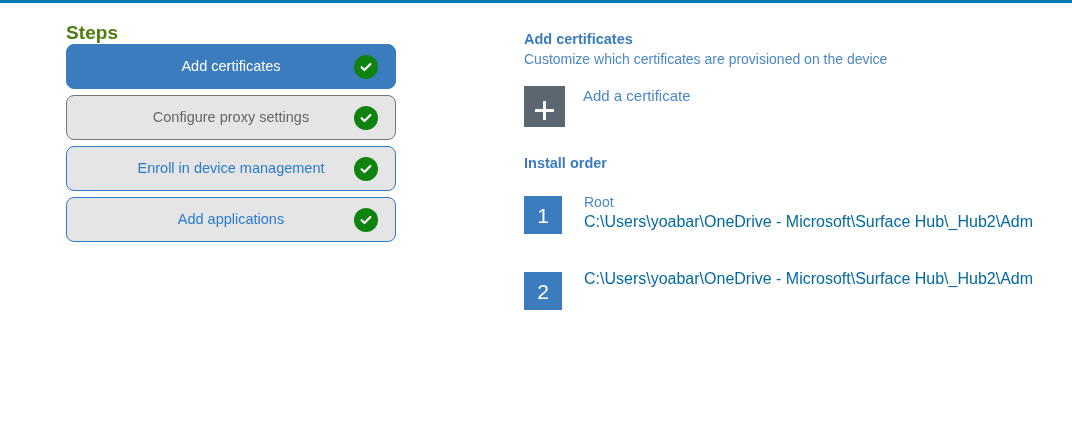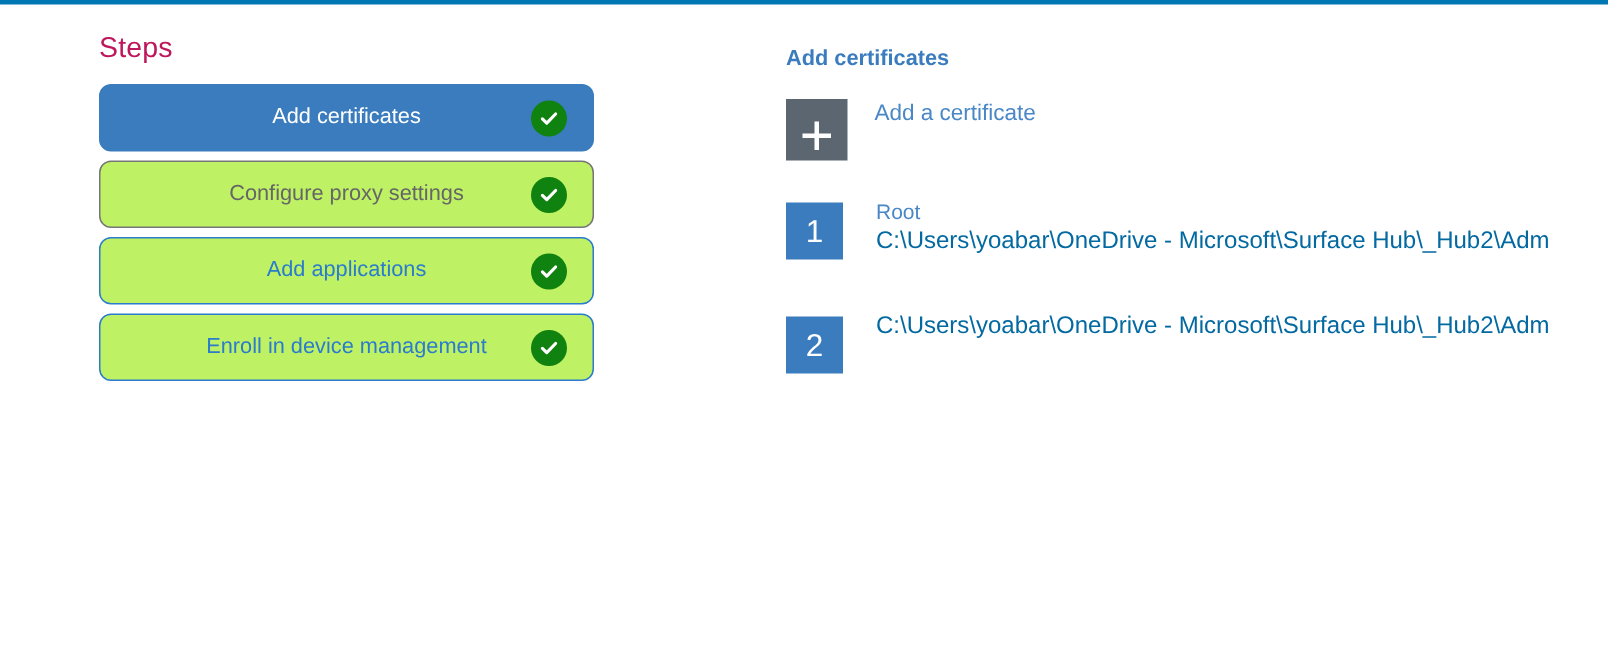--- a/index.html
+++ b/index.html
@@ -31,35 +31,34 @@
   
   .steps-pane {
     position: absolute;
     left: 66px;
     top: 22px;
     width: 332px;
   }
 
   .steps-title {
     font-size: 19px;
-    font-weight: normal;
-    color: #be185d;
+    font-weight: bold;
+    color: #4d7c0f;
     letter-spacing: .1px;
-    margin-bottom: 12px;
   }
 
   .step-btn {
     position: relative;
     display: block;
     width: 330px;
     height: 45px;
     margin-bottom: 6px;
     border-radius: 8px;
     border: 1px solid #2b7ccc;
-    background: #bef264;
+    background: #e5e5e5;
     cursor: pointer;
     outline: none;
     font-family: "Liberation Sans", sans-serif;
   }
 
   .step-label {
     position: absolute;
     left: 0; right: 0; top: 0;
     height: 43px;
     line-height: 43px;
@@ -225,52 +224,54 @@
         </button>
         <button class="step-btn is-muted">
           <span class="step-label">Configure proxy settings</span>
           <span class="check-badge">
             <svg width="14" height="14" viewBox="0 0 14 14" aria-hidden="true">
               <path d="M2.6 7.2 L5.5 10.1 L11.4 4.0" fill="none" stroke="#ffffff" stroke-width="2.1" stroke-linecap="round" stroke-linejoin="round"></path>
             </svg>
           </span>
         </button>
         <button class="step-btn">
+          <span class="step-label">Enroll in device management</span>
+          <span class="check-badge">
+            <svg width="14" height="14" viewBox="0 0 14 14" aria-hidden="true">
+              <path d="M2.6 7.2 L5.5 10.1 L11.4 4.0" fill="none" stroke="#ffffff" stroke-width="2.1" stroke-linecap="round" stroke-linejoin="round"></path>
+            </svg>
+          </span>
+        </button>
+        <button class="step-btn">
           <span class="step-label">Add applications</span>
-          <span class="check-badge">
-            <svg width="14" height="14" viewBox="0 0 14 14" aria-hidden="true">
-              <path d="M2.6 7.2 L5.5 10.1 L11.4 4.0" fill="none" stroke="#ffffff" stroke-width="2.1" stroke-linecap="round" stroke-linejoin="round"></path>
-            </svg>
-          </span>
-        </button>
-        <button class="step-btn">
-          <span class="step-label">Enroll in device management</span>
           <span class="check-badge">
             <svg width="14" height="14" viewBox="0 0 14 14" aria-hidden="true">
               <path d="M2.6 7.2 L5.5 10.1 L11.4 4.0" fill="none" stroke="#ffffff" stroke-width="2.1" stroke-linecap="round" stroke-linejoin="round"></path>
             </svg>
           </span>
         </button>
       </div>
   </div>
 
   <div class="detail-pane">
 
     <div class="section-head">Add certificates</div>
 
+    <div class="section-sub">Customize which certificates are provisioned on the device</div>
 
     <div class="add-row">
       <div class="add-tile">
         <div class="plus-h"></div>
         <div class="plus-v"></div>
       </div>
       <div class="add-label">Add a certificate</div>
     </div>
 
     <div class="install-block">
+      <div class="section-head">Install order</div>
 
       <div class="order-list" id="order-list">
           <div class="order-item">
             <div class="order-num">1</div>
             <div class="order-text">
               <div class="order-name">Root</div>
               <div class="order-path">C:\Users\yoabar\OneDrive - Microsoft\Surface Hub\_Hub2\Adm</div>
             </div>
           </div>
           <div class="order-item">

